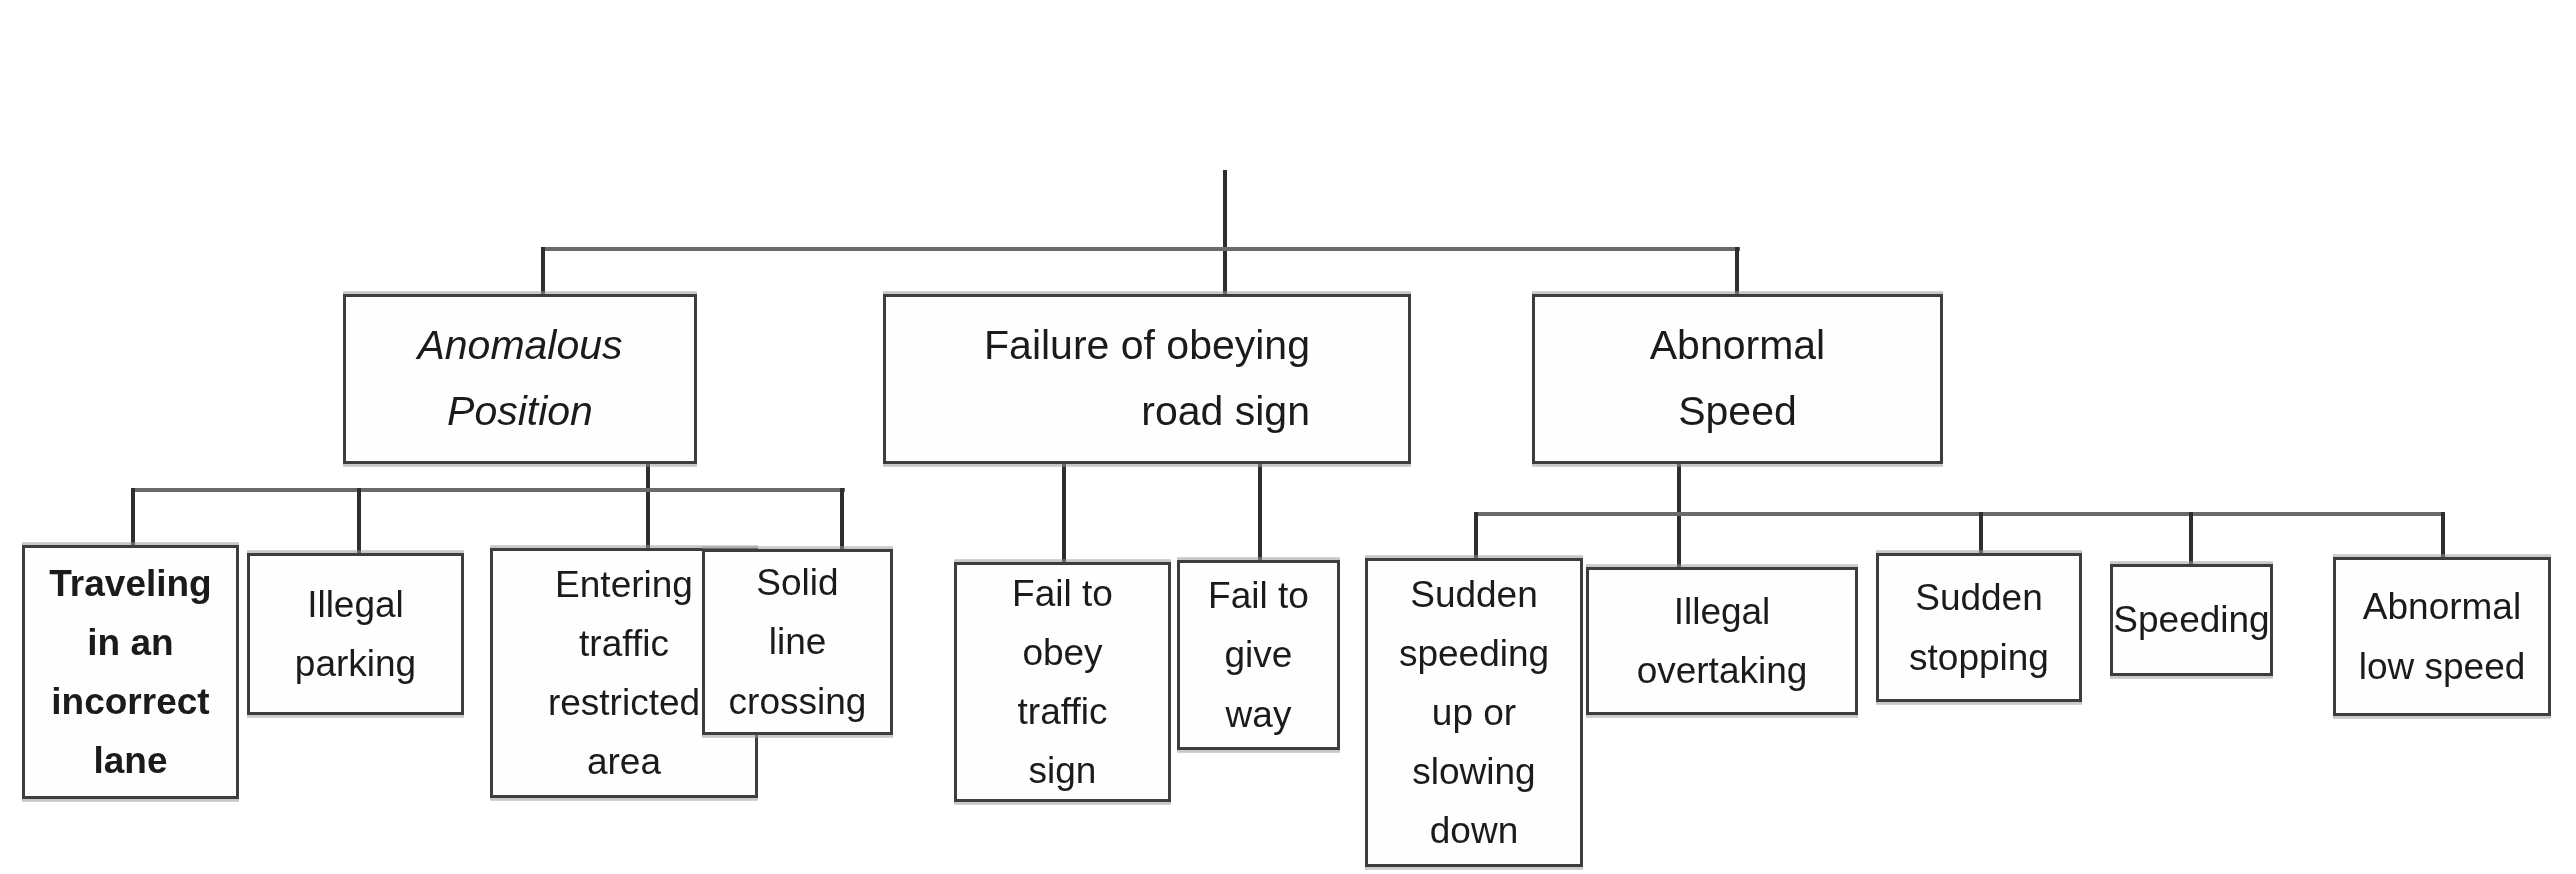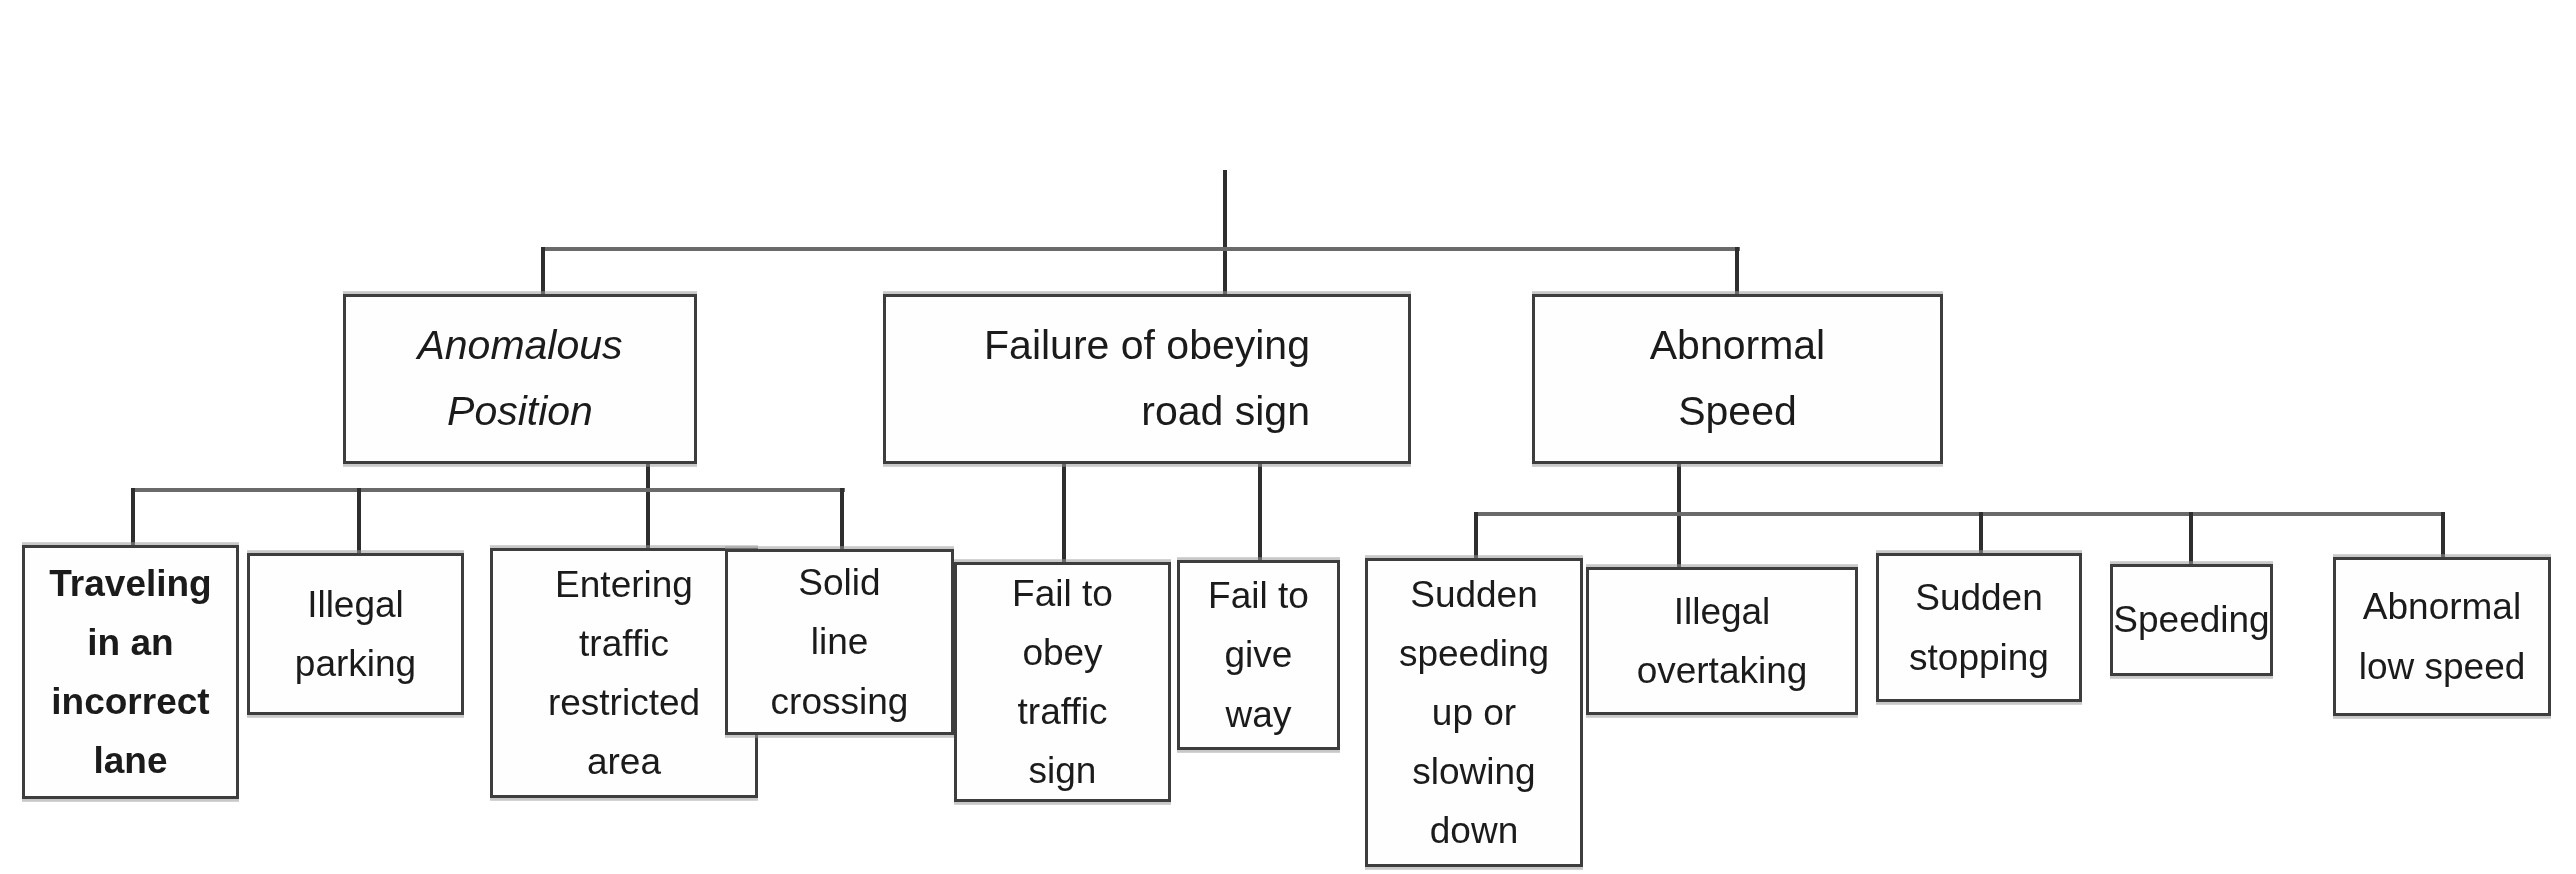--- a/index.html
+++ b/index.html
@@ -75,21 +75,21 @@
   <div class="node leaf" style="left:22px;top:545px;width:217px;height:254px;font-weight:bold;">Traveling
 in an
 incorrect
 lane</div>
   <div class="node leaf" style="left:247px;top:553px;width:217px;height:162px;">Illegal
 parking</div>
   <div class="node leaf" style="left:466px;top:548px;width:268px;height:250px;margin-left:24px;">Entering
 traffic
 restricted
 area</div>
-  <div class="node leaf" style="left:725px;top:549px;width:229px;height:186px;">Solid
+  <div class="node leaf" style="left:702px;top:549px;width:191px;height:186px;">Solid
 line
 crossing</div>
 
   <div class="node leaf" style="left:954px;top:562px;width:217px;height:240px;">Fail to
 obey
 traffic
 sign</div>
   <div class="node leaf" style="left:1177px;top:560px;width:163px;height:190px;">Fail to
 give
 way</div>

